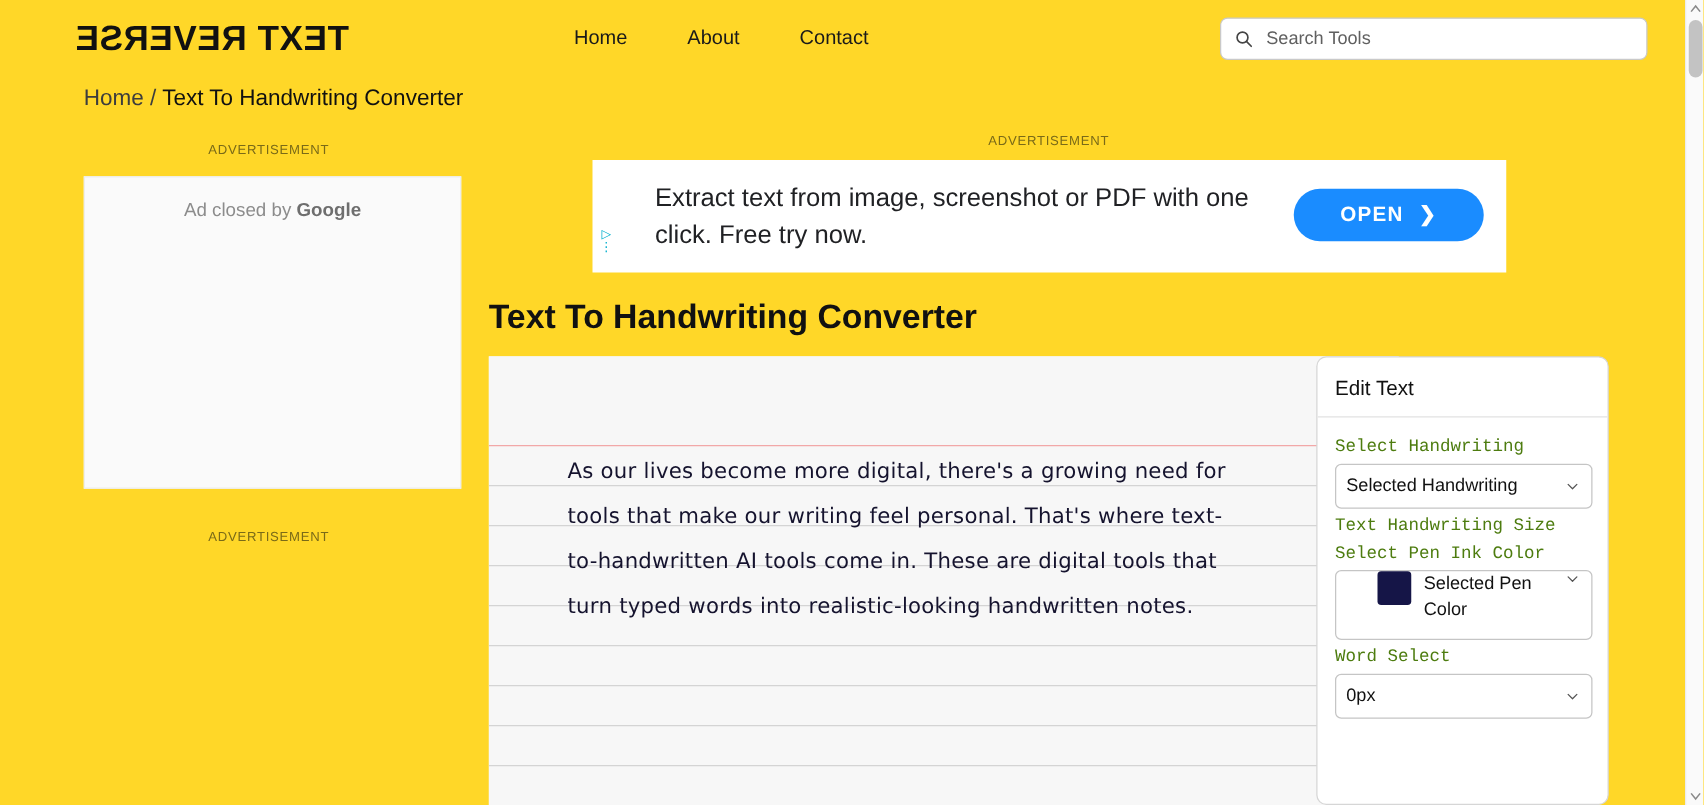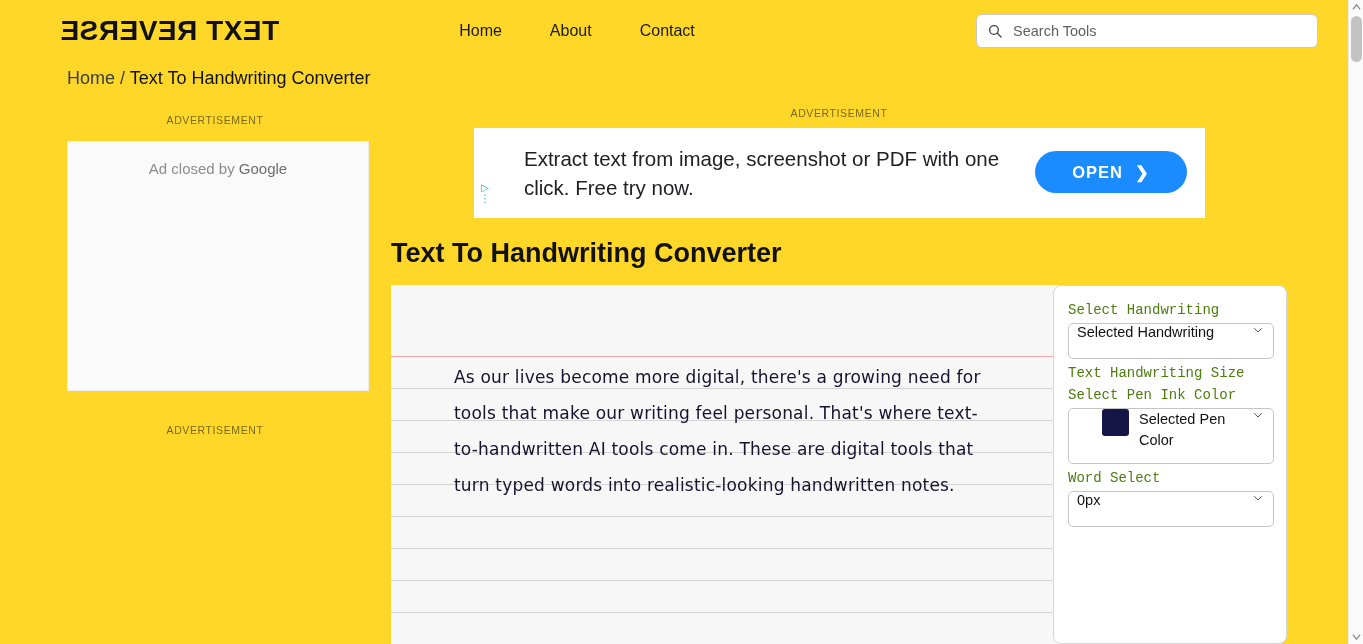--- a/index.html
+++ b/index.html
@@ -97,21 +97,21 @@
     width: 302px; height: 250px;
     background: #fafafa;
     border: 1px solid #ededed;
   }
   .ad-closed {
     text-align: center;
     margin-top: 18px;
     font-size: 15px;
     color: #8c8c8c;
   }
-  .ad-closed b { color: #6e6e6e; font-weight: normal; }
+  .ad-closed b { color: #6e6e6e; font-weight: bold; }
   .left-ad-label2 { position: absolute; left: 67px; top: 424px; width: 296px; }
   .left-ad-box2 {
     position: absolute;
     left: 67px; top: 450px;
     width: 302px; height: 194px;
     background: #FFD728;
   }
 
   .top-ad-label { position: absolute; left: 474px; top: 107px; width: 730px; }
   .top-ad-box {
@@ -216,21 +216,21 @@
     color: #4d7c0f;
     margin: 6px 0 5px 0;
     font-family: Liberation Mono, monospace;
   }
   .select-box {
     width: 206px;
     min-height: 36px;
     border: 1px solid #c5c5c5;
     border-radius: 5px;
     display: flex;
-    align-items: flex-start;
+    align-items: center;
     padding: 0 8px;
     position: relative;
     background: #fff;
     cursor: pointer;
   }
   .select-value {
     font-size: 14.5px;
     color: #111;
     flex: 1;
     padding-right: 18px;
@@ -330,20 +330,21 @@
     <div class="paper-line"></div>
     <div class="paper-line"></div>
     <div class="paper-line"></div>
     <div class="paper-line"></div>
     <div class="paper-line"></div>
     <div class="paper-line"></div>
     <div class="hw-text">As our lives become more digital, there's a growing need for tools that make our writing feel personal. That's where text-to-handwritten AI tools come in. These are digital tools that turn typed words into realistic-looking handwritten notes.</div>
   </div>
 
   <div class="panel">
+    <div class="panel-title">Edit Text</div>
     <div class="panel-body">
 
       <div class="field-label">Select Handwriting</div>
       <div class="select-box">
         <span class="select-value">Selected Handwriting</span>
         <svg class="chev" viewBox="0 0 24 24">
           <polyline points="5,9 12,16 19,9" fill="none" stroke="#555" stroke-width="2" stroke-linecap="round" stroke-linejoin="round"></polyline>
         </svg>
       </div>
 

